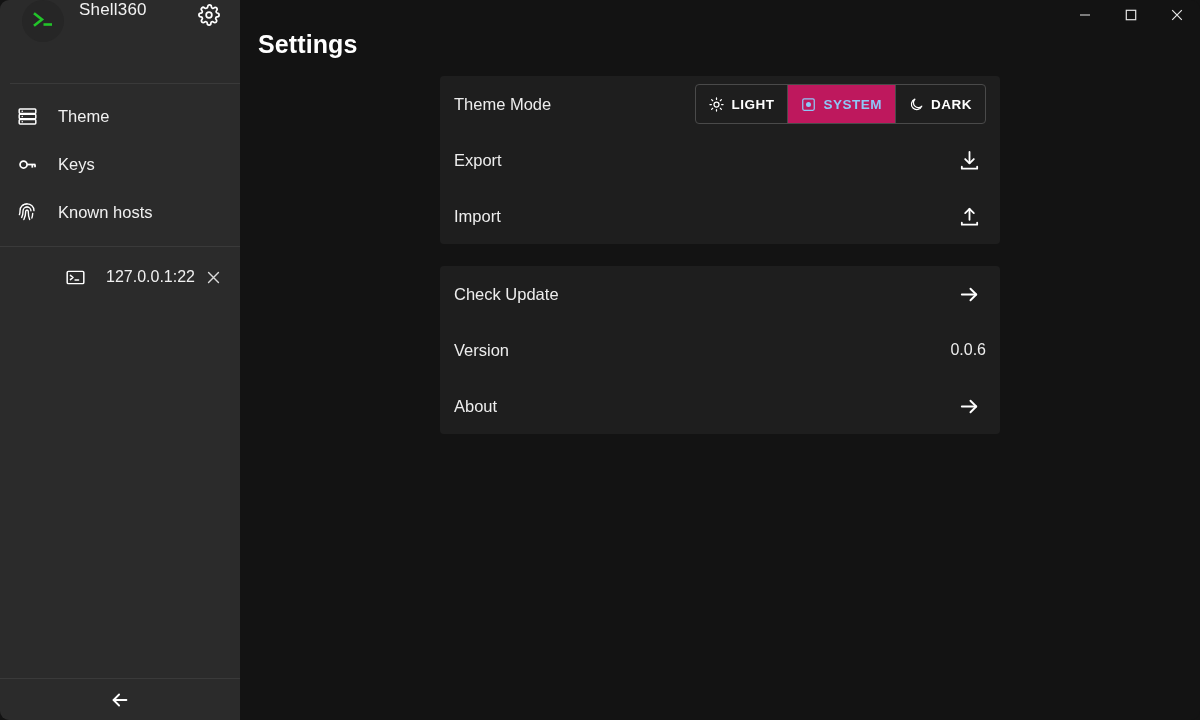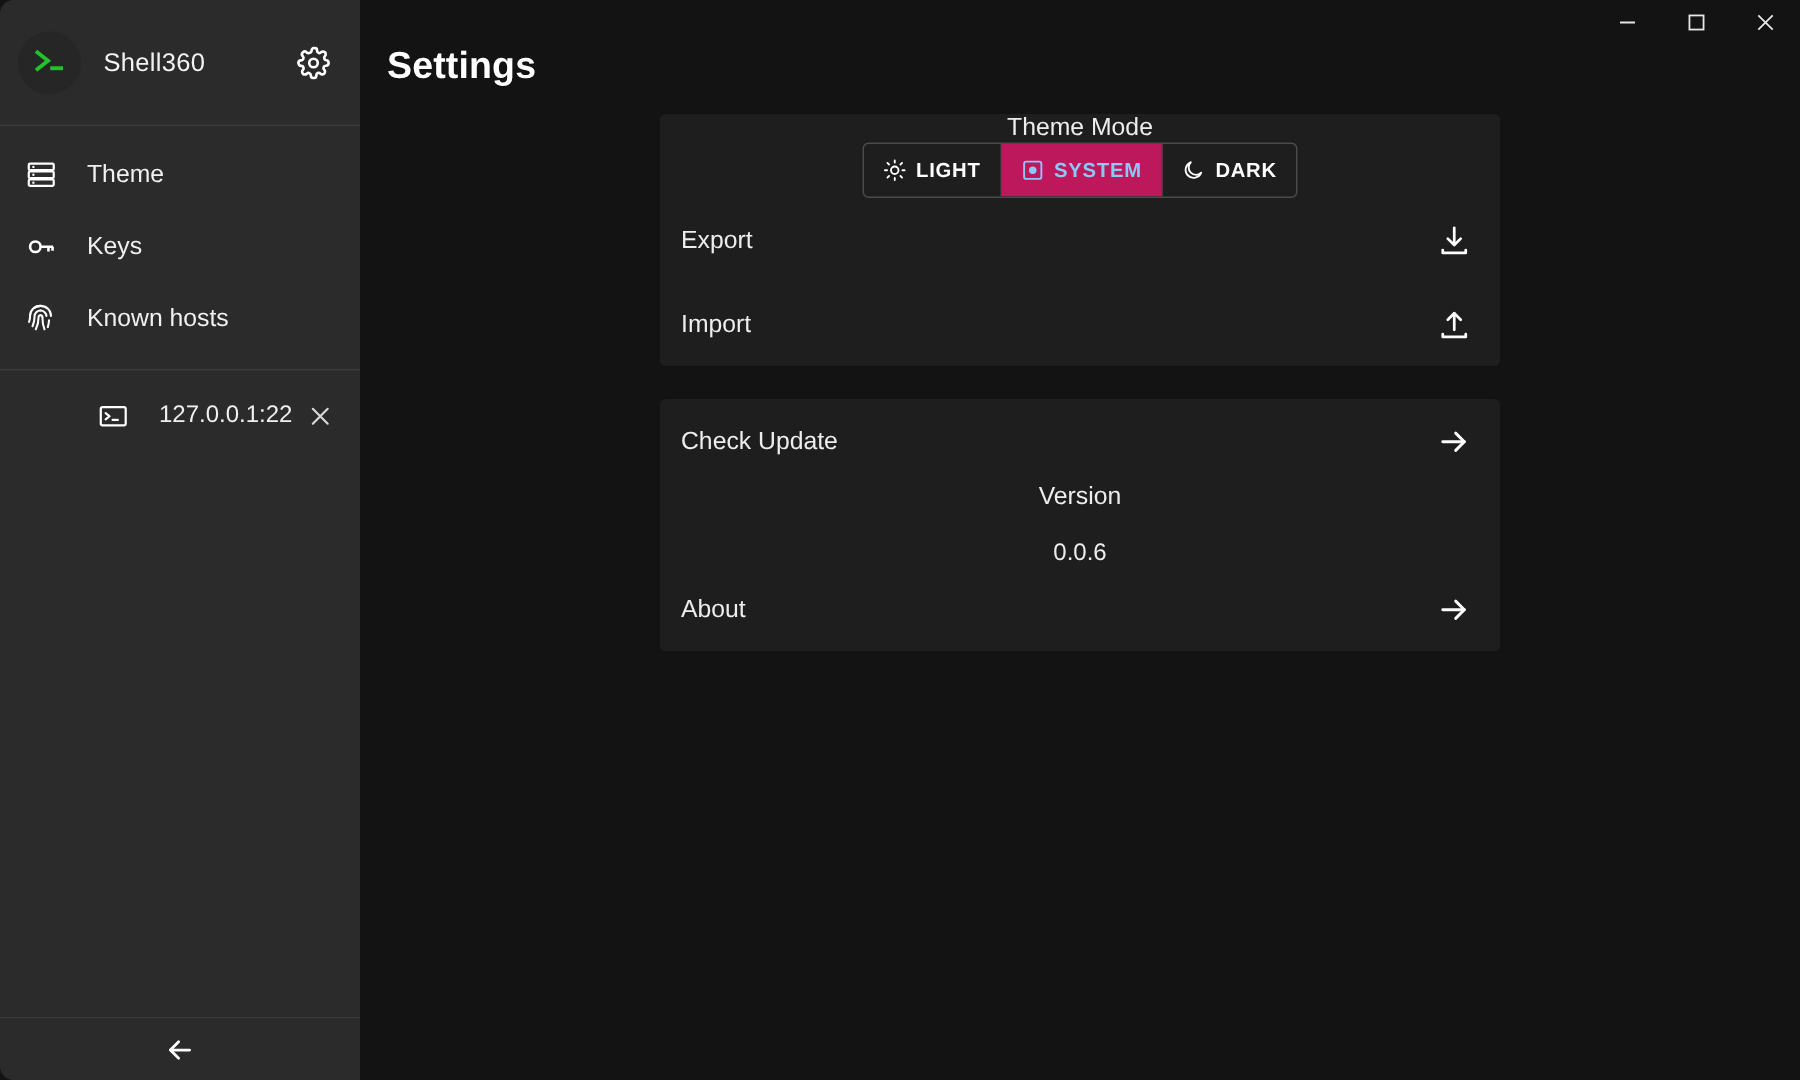--- a/index.html
+++ b/index.html
@@ -30,24 +30,24 @@
     flex-direction: column;
     flex: 0 0 240px;
     position: relative;
     border-top-left-radius: 9px;
     border-bottom-left-radius: 9px;
   }
 
   .brand-row {
     height: 84px;
     display: flex;
-    align-items: center;
     padding: 0 16px 0 12px;
     border-bottom: 1px solid #3a3a3a;
     flex: 0 0 84px;
+    margin-left: 10px;
   }
 
   .brand-logo {
     width: 42px;
     height: 42px;
     border-radius: 50%;
     background: #262626;
     display: flex;
     align-items: center;
     justify-content: center;
@@ -210,21 +210,21 @@
     margin-bottom: 22px;
   }
 
   .row {
     height: 56px;
     display: flex;
     align-items: center;
     justify-content: space-between;
     cursor: pointer;
   }
-  .row.static { cursor: default; flex-direction: column; }
+  .row.static { cursor: default; }
 
   .row-label {
     color: #ededed;
     font-size: 16.5px;
   }
 
   .row-value {
     color: #ededed;
     font-size: 16px;
   }

